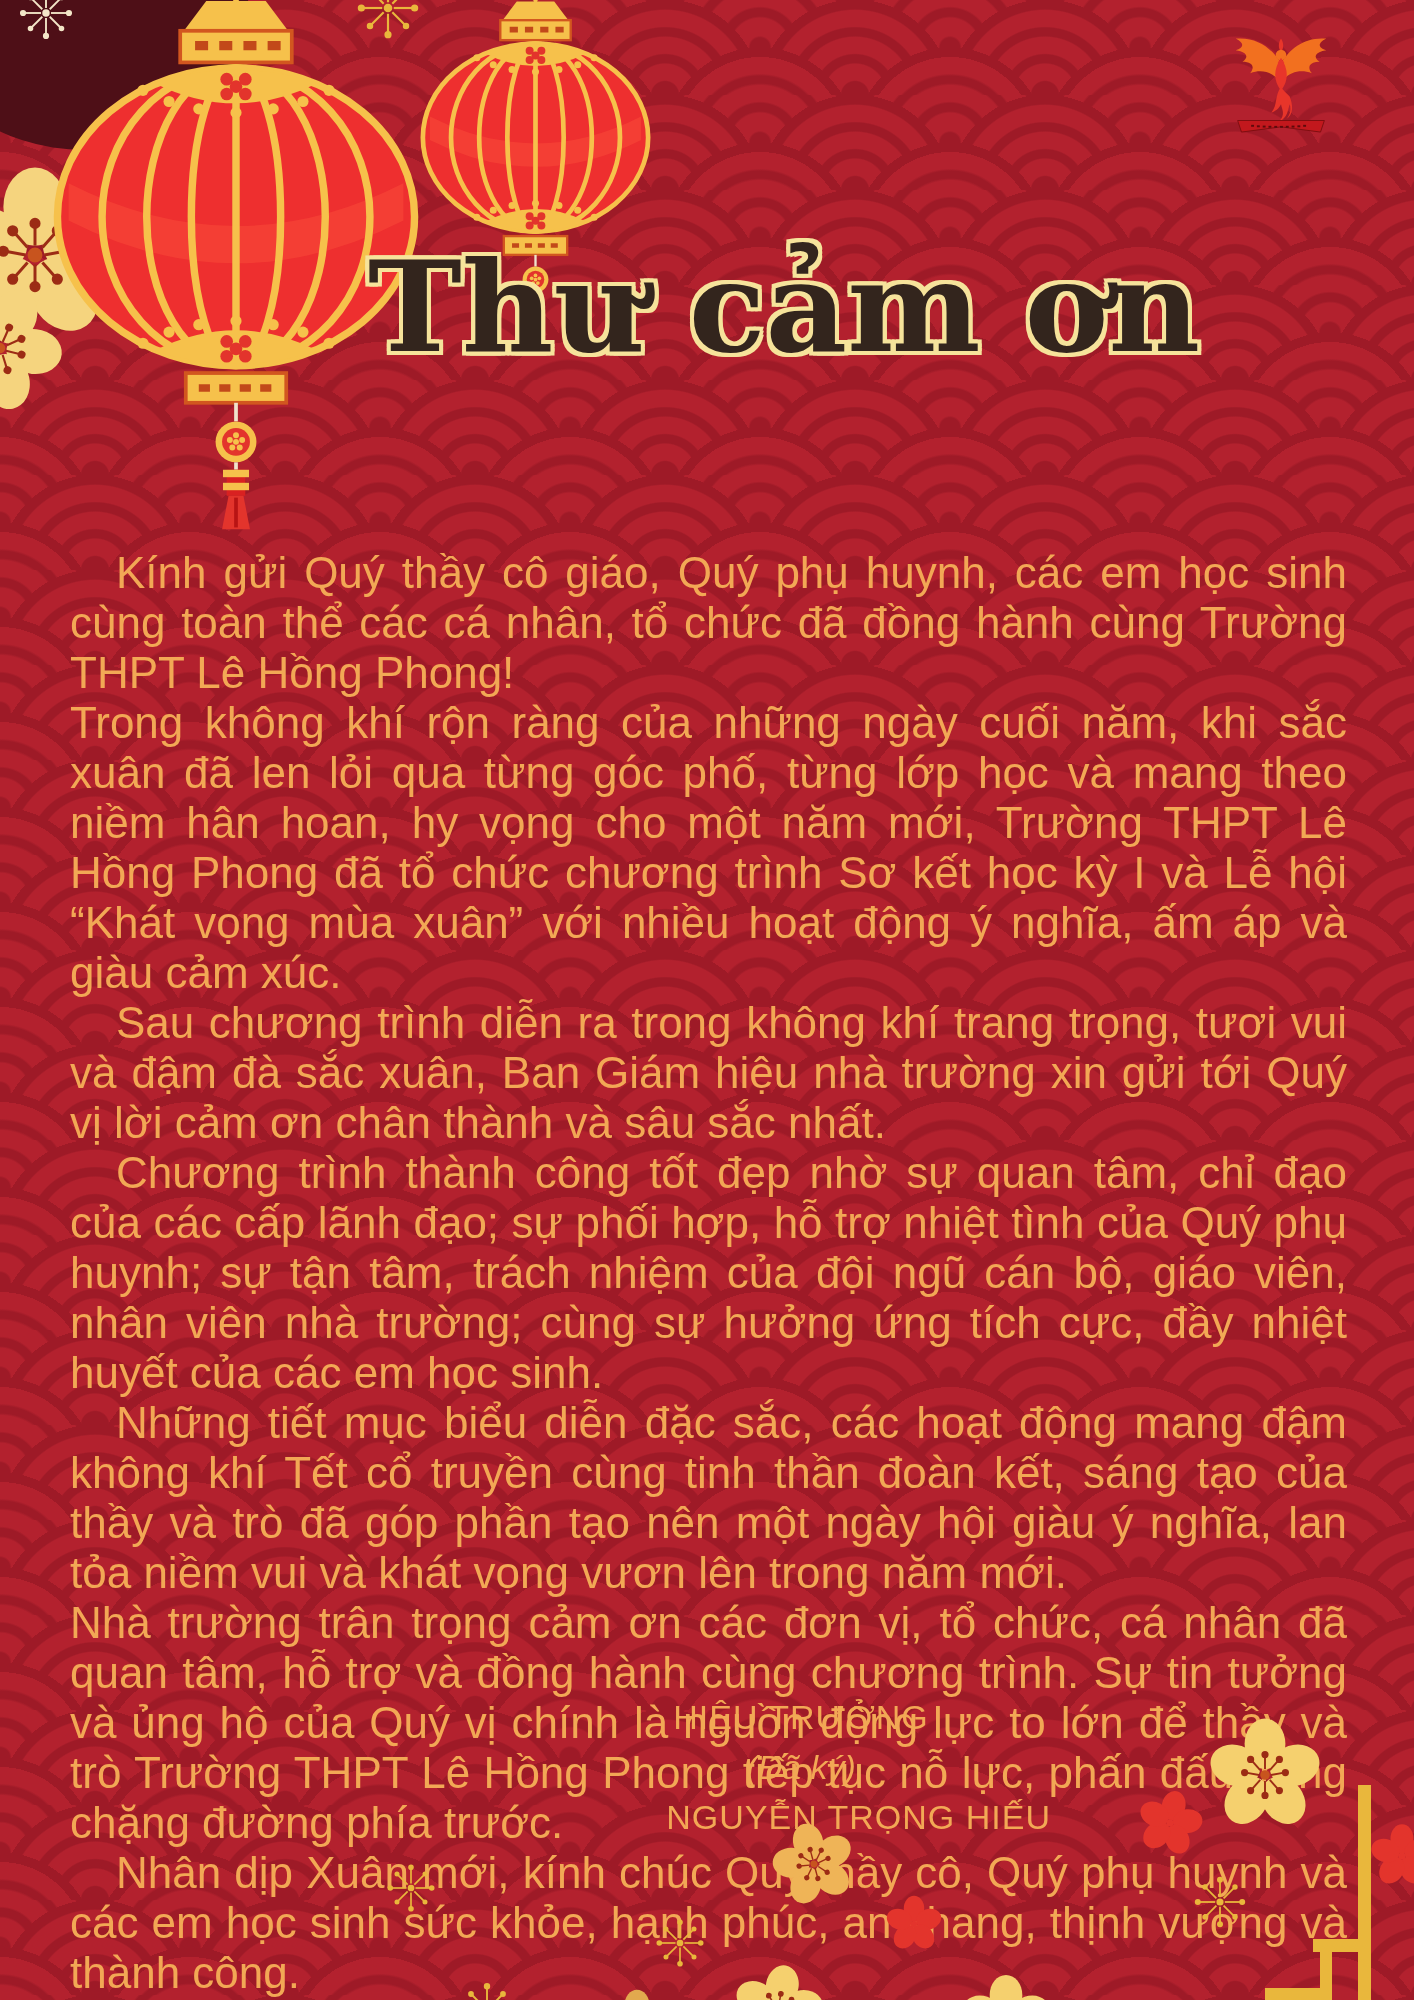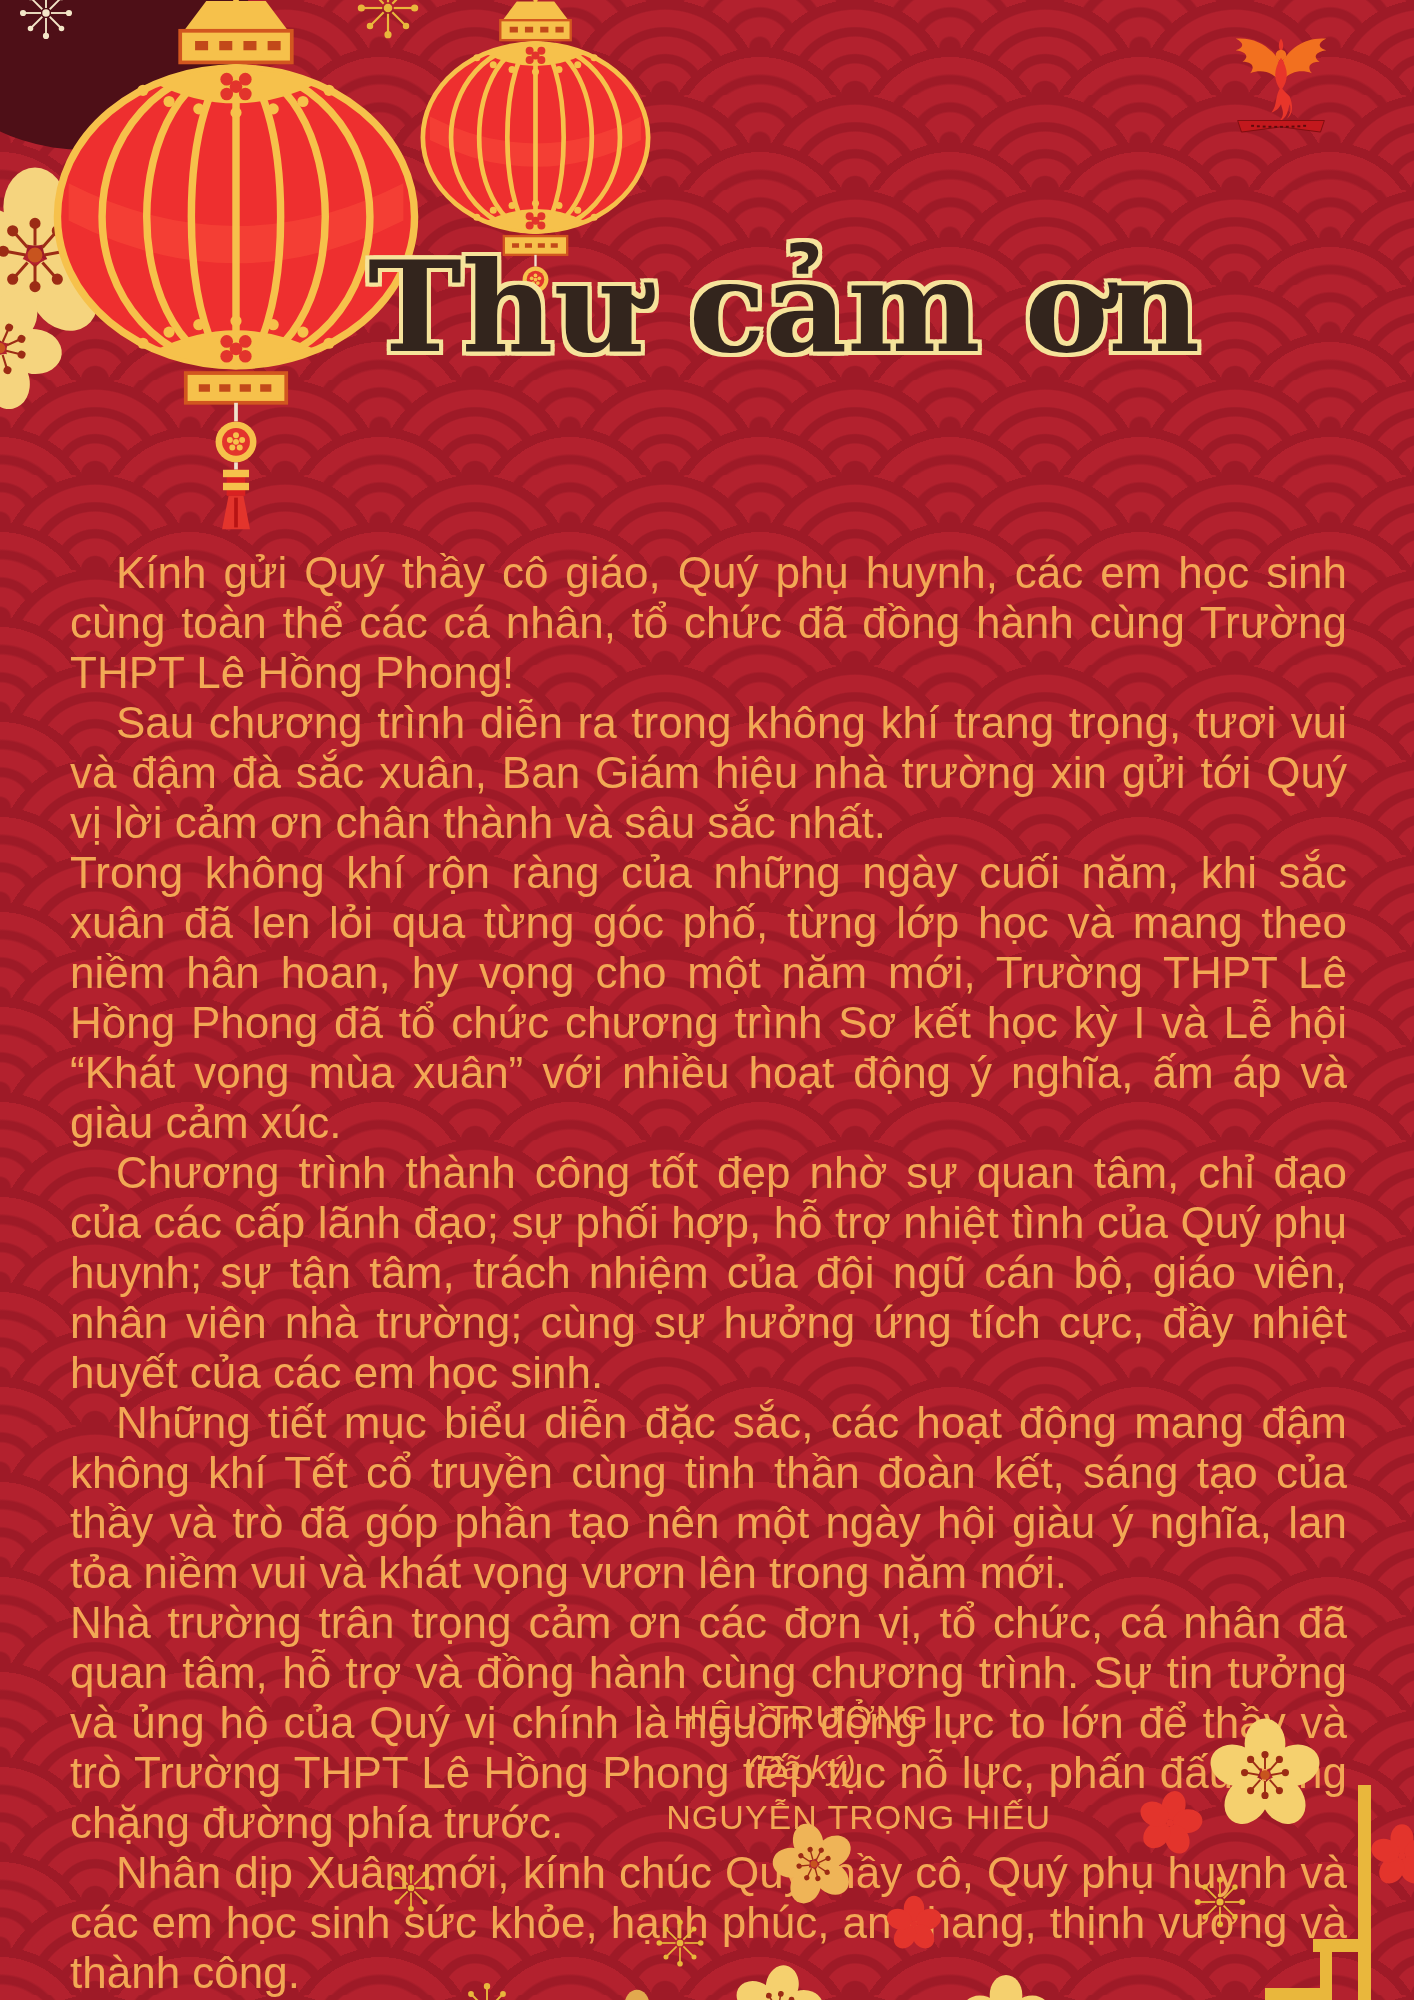--- a/index.html
+++ b/index.html
@@ -234,22 +234,22 @@
         <rect x="66" y="106.3" width="3" height="2"></rect>
         <rect x="72" y="106" width="3" height="2"></rect>
       <rect x="78" y="105.5" width="3" height="2"></rect>
     </g>
   </svg>
 
   <div class="abs title">Thư cảm ơn</div>
 
   <div class="abs letter-body">
     <p class="para indent">Kính gửi Quý thầy cô giáo, Quý phụ huynh, các em học sinh cùng toàn thể các cá nhân,  tổ chức đã đồng hành cùng Trường THPT Lê Hồng Phong!</p>
+    <p class="para">Trong không khí rộn ràng của những ngày cuối năm, khi sắc xuân đã len lỏi qua từng góc phố, từng lớp học và mang theo niềm hân hoan, hy vọng cho một năm mới, Trường THPT Lê Hồng Phong đã tổ chức chương trình Sơ kết học kỳ I và Lễ hội “Khát vọng mùa xuân” với nhiều  hoạt động ý nghĩa, ấm áp và giàu cảm xúc.</p>
     <p class="para indent">Sau chương trình diễn ra trong không khí trang trọng, tươi vui và đậm đà sắc xuân, Ban Giám hiệu nhà trường xin gửi tới Quý vị lời cảm ơn chân thành và sâu sắc nhất.</p>
-    <p class="para">Trong không khí rộn ràng của những ngày cuối năm, khi sắc xuân đã len lỏi qua từng góc phố, từng lớp học và mang theo niềm hân hoan, hy vọng cho một năm mới, Trường THPT Lê Hồng Phong đã tổ chức chương trình Sơ kết học kỳ I và Lễ hội “Khát vọng mùa xuân” với nhiều  hoạt động ý nghĩa, ấm áp và giàu cảm xúc.</p>
     <p class="para indent">Chương trình thành công tốt đẹp nhờ sự quan tâm, chỉ đạo của các cấp lãnh đạo; sự phối hợp, hỗ trợ nhiệt tình của Quý phụ huynh; sự tận tâm, trách nhiệm của đội ngũ cán bộ, giáo viên, nhân viên nhà trường; cùng sự hưởng ứng tích cực, đầy nhiệt huyết của các em học sinh.</p>
     <p class="para indent">Những tiết mục biểu diễn đặc sắc, các hoạt động mang đậm không khí Tết cổ truyền cùng tinh thần đoàn kết, sáng tạo của thầy và trò đã góp phần tạo nên một ngày hội giàu ý nghĩa, lan tỏa niềm vui và khát vọng vươn lên trong năm mới.</p>
     <p class="para">Nhà trường trân trọng cảm ơn các đơn vị, tổ chức, cá nhân đã quan tâm, hỗ trợ và đồng hành cùng chương trình. Sự tin tưởng và ủng hộ của Quý vị chính là nguồn động lực to lớn để thầy và trò Trường THPT Lê Hồng Phong tiếp tục nỗ lực, phấn đấu trong chặng đường phía trước.</p>
     <p class="para indent">Nhân dịp Xuân mới, kính chúc Quý thầy cô, Quý phụ huynh và các em học sinh sức khỏe, hạnh phúc, an khang, thịnh vượng và thành công.</p>
     <p class="para">Trân trọng cảm ơn!</p>
   </div>
 
   <div class="abs signature">
     <div class="role">HIỆU TRƯỞNG</div>
     <div class="note">(Đã ký)</div>

